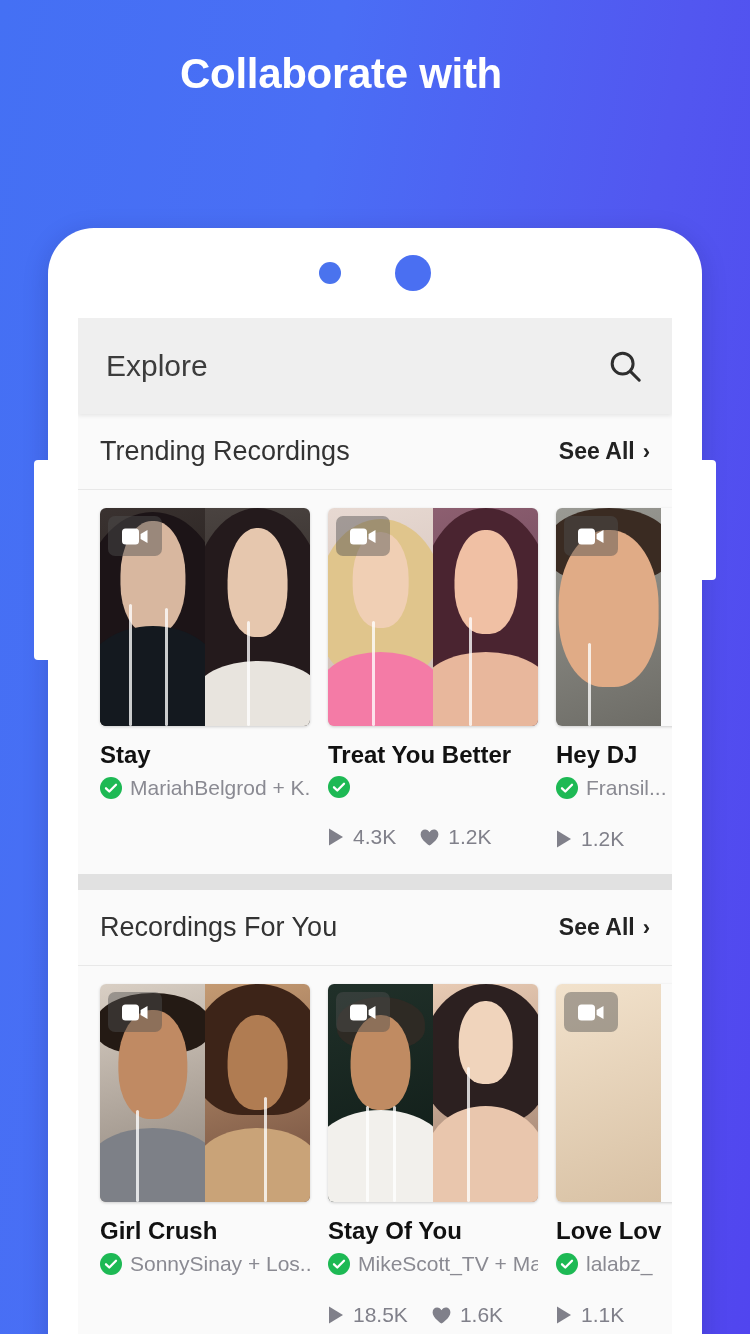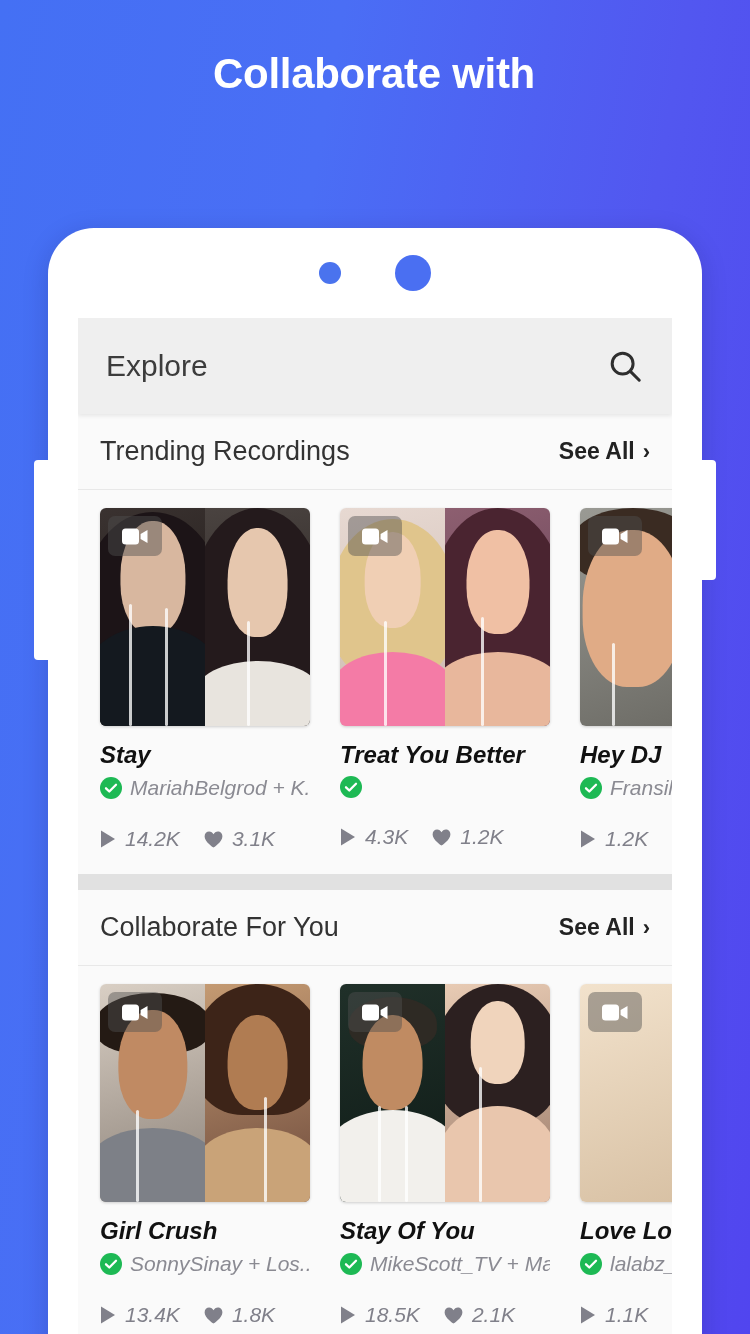--- a/index.html
+++ b/index.html
@@ -21,21 +21,20 @@
     position: absolute;
     top: 46px;
     left: 0;
     width: 682px;
     text-align: center;
     color: #ffffff;
     font-size: 42px;
     font-weight: bold;
     line-height: 56px;
     letter-spacing: -0.3px;
-    margin-left: 33px;
   }
   .headline .line { display: block; }
 
   
   .phone {
     position: absolute;
     left: 48px;
     top: 228px;
     width: 654px;
     height: 1130px;
@@ -146,24 +145,23 @@
   }
   .see-all .chev {
     font-size: 22px;
     line-height: 1;
     font-weight: bold;
   }
 
   
   .cards {
     display: flex;
-    gap: 30px;
+    gap: 18px;
     padding: 18px 0 0 22px;
     background: #fafafa;
-    font-style: italic;
   }
   .card {
     width: 210px;
     flex: 0 0 210px;
   }
   .thumb {
     width: 210px;
     height: 218px;
     border-radius: 6px;
     overflow: hidden;
@@ -342,34 +340,20 @@
           <div class="card-title">Stay</div>
           <div class="card-artist">
             <span class="verified">
               <svg width="22" height="22" viewBox="0 0 22 22">
                 <circle cx="11" cy="11" r="11" fill="#1db954"></circle>
                 <path d="M6 11.3 L9.3 14.5 L16 7.8" stroke="#ffffff" stroke-width="2.3" fill="none" stroke-linecap="round" stroke-linejoin="round"></path>
               </svg>
             </span>
             <span class="artist-name">MariahBelgrod + K...</span>
           </div>
-          <div class="card-stats">
-            <span class="stat">
-              <svg width="16" height="18" viewBox="0 0 16 18">
-                <path d="M1 0.5 L15 9 L1 17.5 Z" fill="#80808a"></path>
-              </svg>
-              <span>14.2K</span>
-            </span>
-            <span class="stat">
-              <svg width="19" height="17" viewBox="0 0 19 17">
-                <path d="M9.5 16.5 C9.5 16.5 0.6 10.8 0.6 5.4 C0.6 2.5 2.7 0.6 5.1 0.6 C7 0.6 8.7 1.8 9.5 3.3 C10.3 1.8 12 0.6 13.9 0.6 C16.3 0.6 18.4 2.5 18.4 5.4 C18.4 10.8 9.5 16.5 9.5 16.5 Z" fill="#80808a"></path>
-              </svg>
-              <span>3.1K</span>
-            </span>
-          </div>
         </div>
 
         <div class="card">
           <div class="thumb">
             <div class="vid-badge">
               <svg width="26" height="17" viewBox="0 0 26 17">
                 <rect x="0" y="0.5" width="17" height="16" rx="3.5" fill="#ffffff"></rect>
                 <path d="M18.6 6 L25.5 2 L25.5 15 L18.6 11 Z" fill="#ffffff"></path>
               </svg>
             </div>
@@ -454,21 +438,21 @@
             </span>
           </div>
         </div>
 
       </div>
       <div class="band"></div>
     </div>
 
     <div class="section-block">
       <div class="section-head">
-        <div class="section-title">Collaborate For You</div>
+        <div class="section-title">Recordings For You</div>
         <div class="see-all">
           <span>See All</span>
           <span class="chev">›</span>
         </div>
       </div>
 
       <div class="cards">
 
         <div class="card">
           <div class="thumb">
@@ -500,34 +484,20 @@
           <div class="card-title">Girl Crush</div>
           <div class="card-artist">
             <span class="verified">
               <svg width="22" height="22" viewBox="0 0 22 22">
                 <circle cx="11" cy="11" r="11" fill="#1db954"></circle>
                 <path d="M6 11.3 L9.3 14.5 L16 7.8" stroke="#ffffff" stroke-width="2.3" fill="none" stroke-linecap="round" stroke-linejoin="round"></path>
               </svg>
             </span>
             <span class="artist-name">SonnySinay + Los...</span>
           </div>
-          <div class="card-stats">
-            <span class="stat">
-              <svg width="16" height="18" viewBox="0 0 16 18">
-                <path d="M1 0.5 L15 9 L1 17.5 Z" fill="#80808a"></path>
-              </svg>
-              <span>13.4K</span>
-            </span>
-            <span class="stat">
-              <svg width="19" height="17" viewBox="0 0 19 17">
-                <path d="M9.5 16.5 C9.5 16.5 0.6 10.8 0.6 5.4 C0.6 2.5 2.7 0.6 5.1 0.6 C7 0.6 8.7 1.8 9.5 3.3 C10.3 1.8 12 0.6 13.9 0.6 C16.3 0.6 18.4 2.5 18.4 5.4 C18.4 10.8 9.5 16.5 9.5 16.5 Z" fill="#80808a"></path>
-              </svg>
-              <span>1.8K</span>
-            </span>
-          </div>
         </div>
 
         <div class="card">
           <div class="thumb">
             <div class="vid-badge">
               <svg width="26" height="17" viewBox="0 0 26 17">
                 <rect x="0" y="0.5" width="17" height="16" rx="3.5" fill="#ffffff"></rect>
                 <path d="M18.6 6 L25.5 2 L25.5 15 L18.6 11 Z" fill="#ffffff"></path>
               </svg>
             </div>
@@ -565,21 +535,21 @@
             <span class="stat">
               <svg width="16" height="18" viewBox="0 0 16 18">
                 <path d="M1 0.5 L15 9 L1 17.5 Z" fill="#80808a"></path>
               </svg>
               <span>18.5K</span>
             </span>
             <span class="stat">
               <svg width="19" height="17" viewBox="0 0 19 17">
                 <path d="M9.5 16.5 C9.5 16.5 0.6 10.8 0.6 5.4 C0.6 2.5 2.7 0.6 5.1 0.6 C7 0.6 8.7 1.8 9.5 3.3 C10.3 1.8 12 0.6 13.9 0.6 C16.3 0.6 18.4 2.5 18.4 5.4 C18.4 10.8 9.5 16.5 9.5 16.5 Z" fill="#80808a"></path>
               </svg>
-              <span>2.1K</span>
+              <span>1.6K</span>
             </span>
           </div>
         </div>
 
         <div class="card">
           <div class="thumb">
             <div class="vid-badge">
               <svg width="26" height="17" viewBox="0 0 26 17">
                 <rect x="0" y="0.5" width="17" height="16" rx="3.5" fill="#ffffff"></rect>
                 <path d="M18.6 6 L25.5 2 L25.5 15 L18.6 11 Z" fill="#ffffff"></path>

